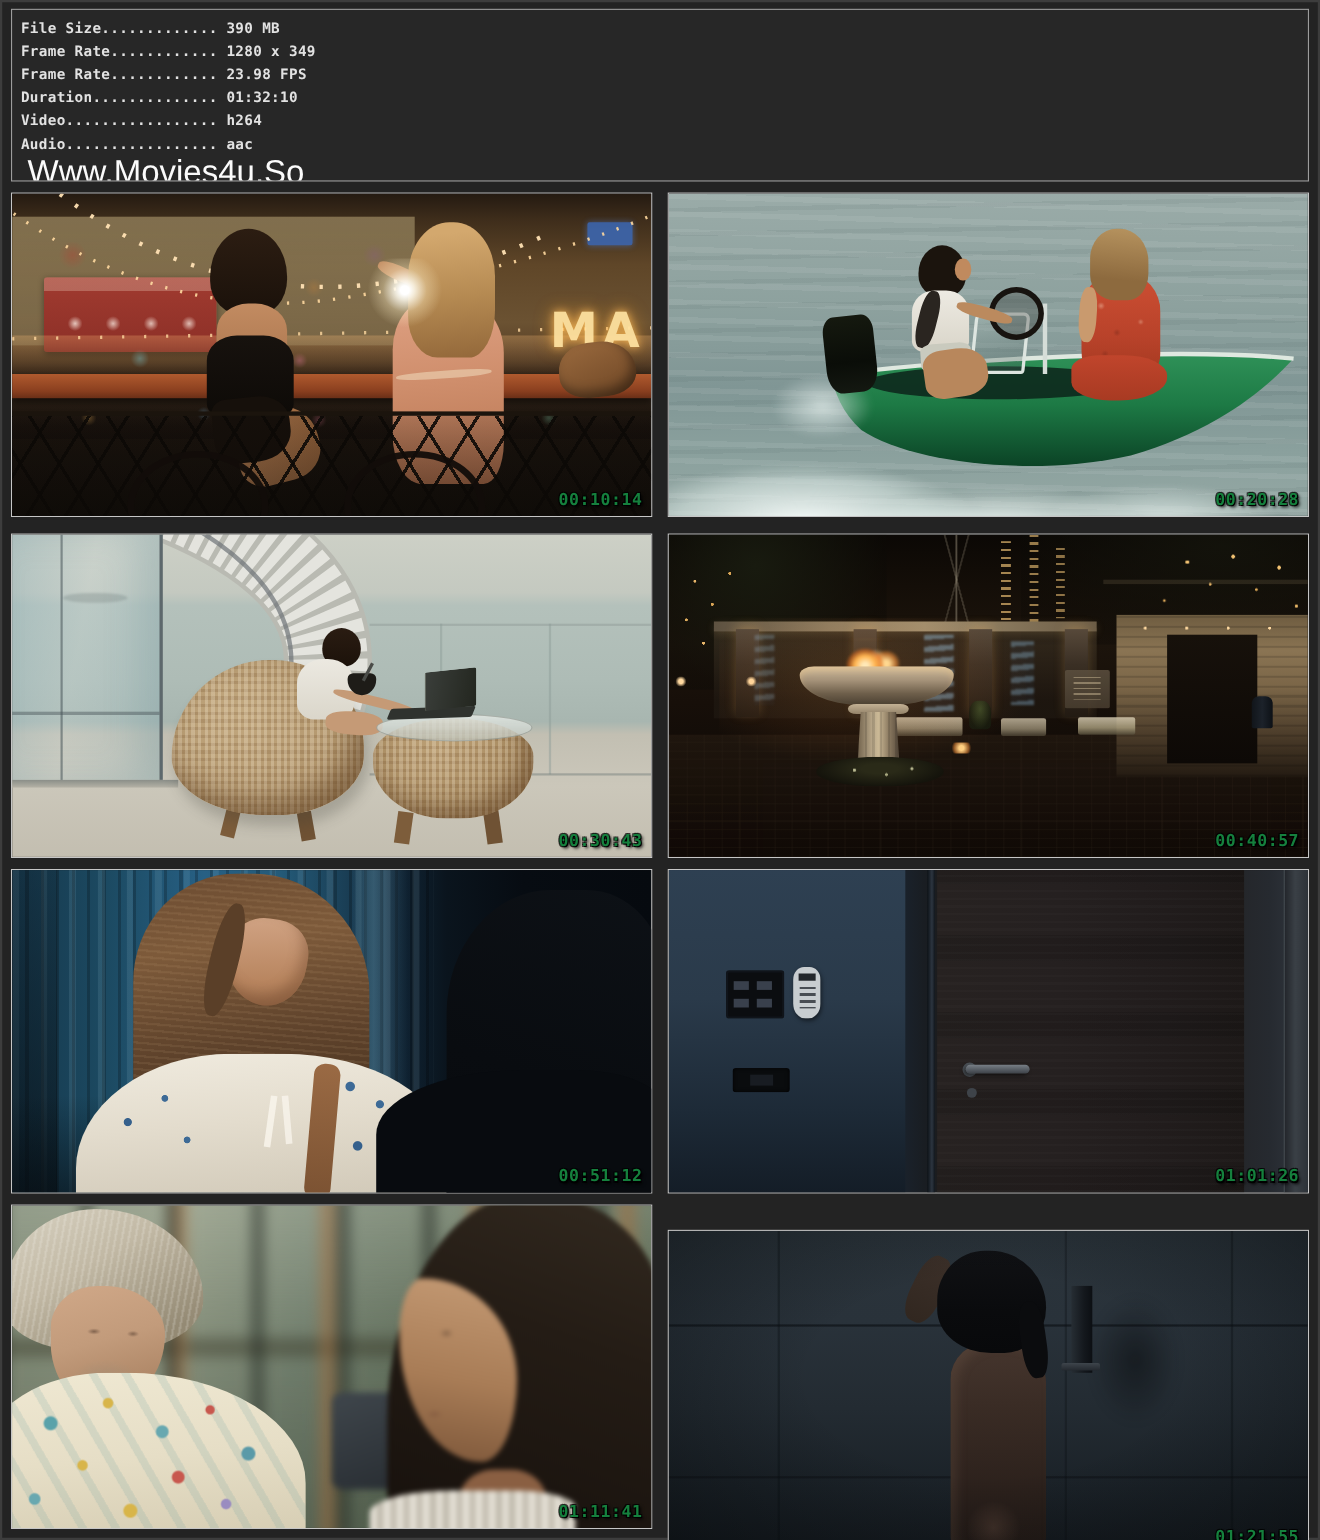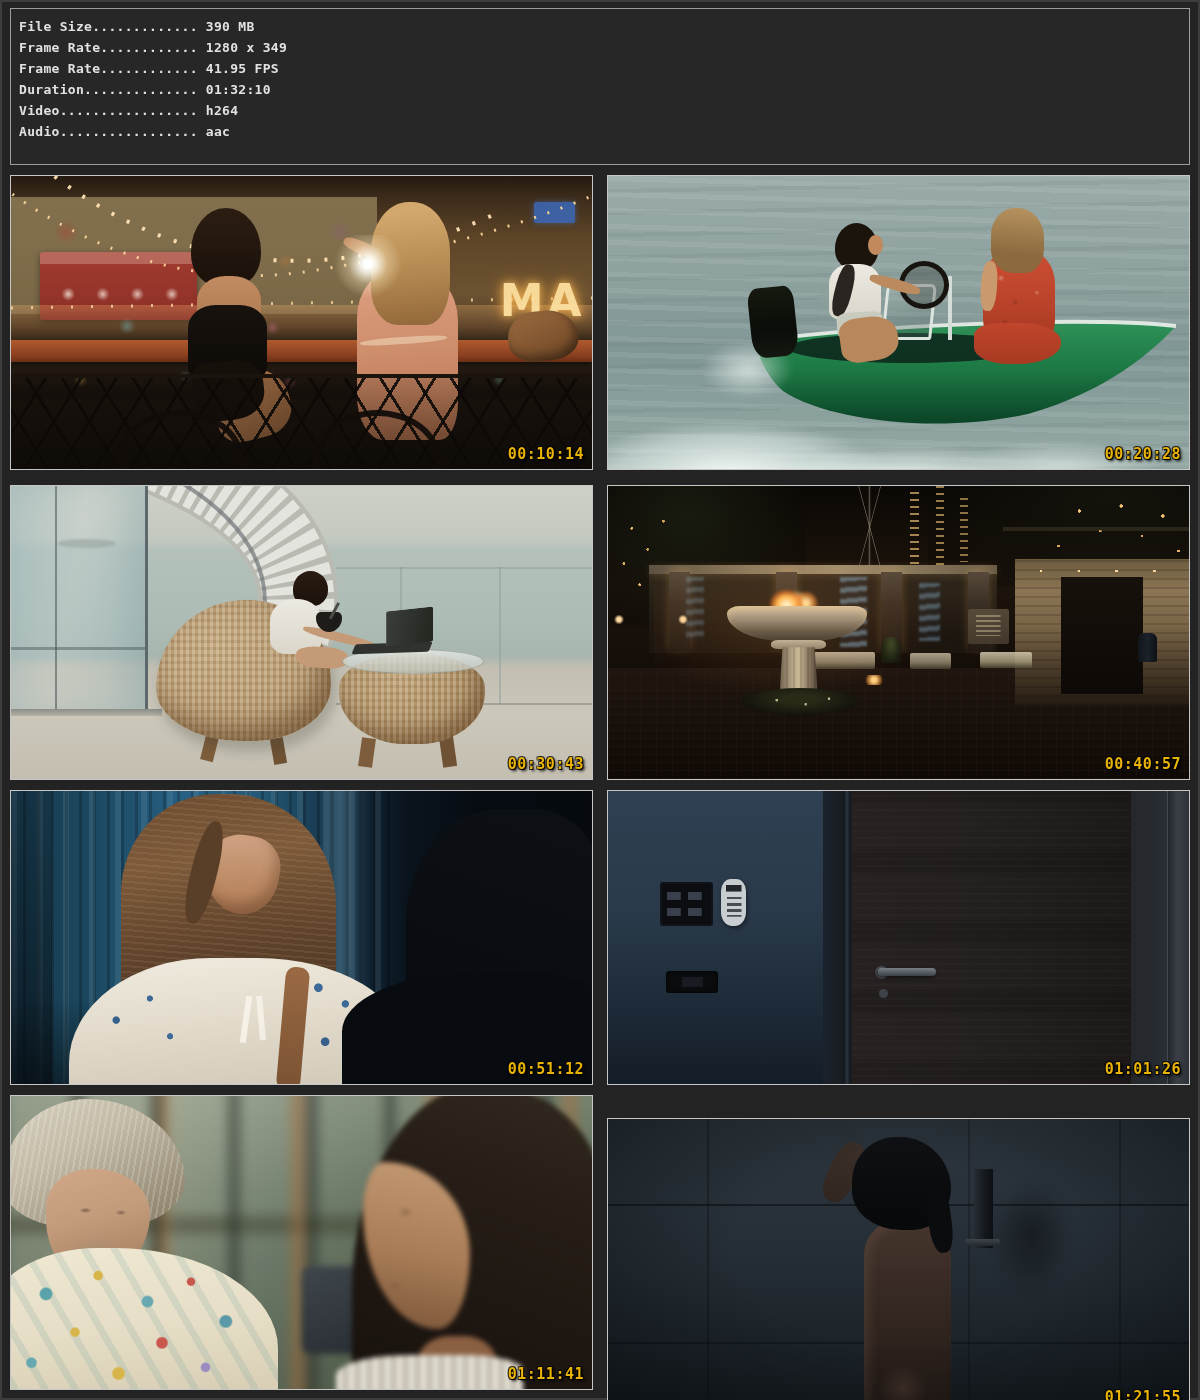--- a/index.html
+++ b/index.html
@@ -24,21 +24,21 @@
   
   .thumb { position:absolute; width:583px; height:295px; border:1px solid #c6c6c6;
     box-sizing:border-box; background:#000; overflow:hidden; }
   .t1{left:10px;top:175px} .t2{left:607px;top:175px}
   .t3{left:10px;top:485px} .t4{left:607px;top:485px}
   .t5{left:10px;top:790px} .t6{left:607px;top:790px}
   .t7{left:10px;top:1095px}.t8{left:607px;top:1118px}
   .scene { position:absolute; inset:0; overflow:hidden; }
   .scene div, .scene svg { position:absolute; }
   .ts { position:absolute; right:8px; bottom:6px; z-index:9;
-    font:bold 15px "DejaVu Sans Mono", monospace; color:#eab308; letter-spacing:.5px;
+    font:bold 15px "DejaVu Sans Mono", monospace; color:#15803d; letter-spacing:.5px;
     text-shadow:1px 1px 0 #000,-1px -1px 0 rgba(0,0,0,.7),1px -1px 0 rgba(0,0,0,.7),-1px 1px 0 rgba(0,0,0,.7),2px 2px 3px #000; }
 
   
   .s1 { background:linear-gradient(180deg,#241a11 0%,#3e2d1b 8%,#5f4628 22%,#6b5232 40%,#553d25 52%,#2f2318 60%,#1b140e 72%,#14100b 100%); }
   .s1-wall { left:0; top:7%; width:63%; height:40%; opacity:.85; background:
     radial-gradient(circle 18px at 15% 30%, rgba(200,60,50,.35), transparent 70%),
     radial-gradient(circle 14px at 35% 60%, rgba(80,140,200,.3), transparent 70%),
     radial-gradient(circle 16px at 55% 25%, rgba(220,180,60,.35), transparent 70%),
     radial-gradient(circle 12px at 75% 55%, rgba(220,140,60,.3), transparent 70%),
     radial-gradient(circle 15px at 90% 30%, rgba(150,90,170,.25), transparent 70%),
@@ -475,24 +475,25 @@
     background:radial-gradient(ellipse at 50% 45%, rgba(0,0,0,0) 40%, rgba(5,8,10,.5) 100%); }
 </style>
 </head>
 <body>
 
 <div id="page">
 
   <div class="header-box">
     <div class="info-row"><span class="info-label">File Size.............</span><span class="info-value">390 MB</span></div>
     <div class="info-row"><span class="info-label">Frame Rate............</span><span class="info-value">1280 x 349</span></div>
-    <div class="info-row"><span class="info-label">Frame Rate............</span><span class="info-value">41.95 FPS</span></div>
+    <div class="info-row"><span class="info-label">Frame Rate............</span><span class="info-value">23.98 FPS</span></div>
     <div class="info-row"><span class="info-label">Duration..............</span><span class="info-value">01:32:10</span></div>
     <div class="info-row"><span class="info-label">Video.................</span><span class="info-value">h264</span></div>
     <div class="info-row"><span class="info-label">Audio.................</span><span class="info-value">aac</span></div>
+    <div class="site-name">Www.Movies4u.So</div>
   </div>
 
   <div class="thumb t1">
     <div class="scene s1">
       <div class="s1-wall"></div>
       <div class="s1-banner"></div>
       <svg class="s1-svg" viewBox="0 0 581 293">
         <path d="M -10 10 Q 140 120 300 95 T 581 20" stroke="#ffd9a0" stroke-width="3" fill="none" stroke-dasharray="2 12" opacity="0.9"></path>
         <path d="M 30 -10 Q 230 150 480 40" stroke="#ffe2b4" stroke-width="4" fill="none" stroke-dasharray="3 14" opacity="0.95"></path>
         <path d="M 0 132 L 581 122" stroke="#ffd9a0" stroke-width="3" stroke-dasharray="2 18" opacity="0.8"></path>

